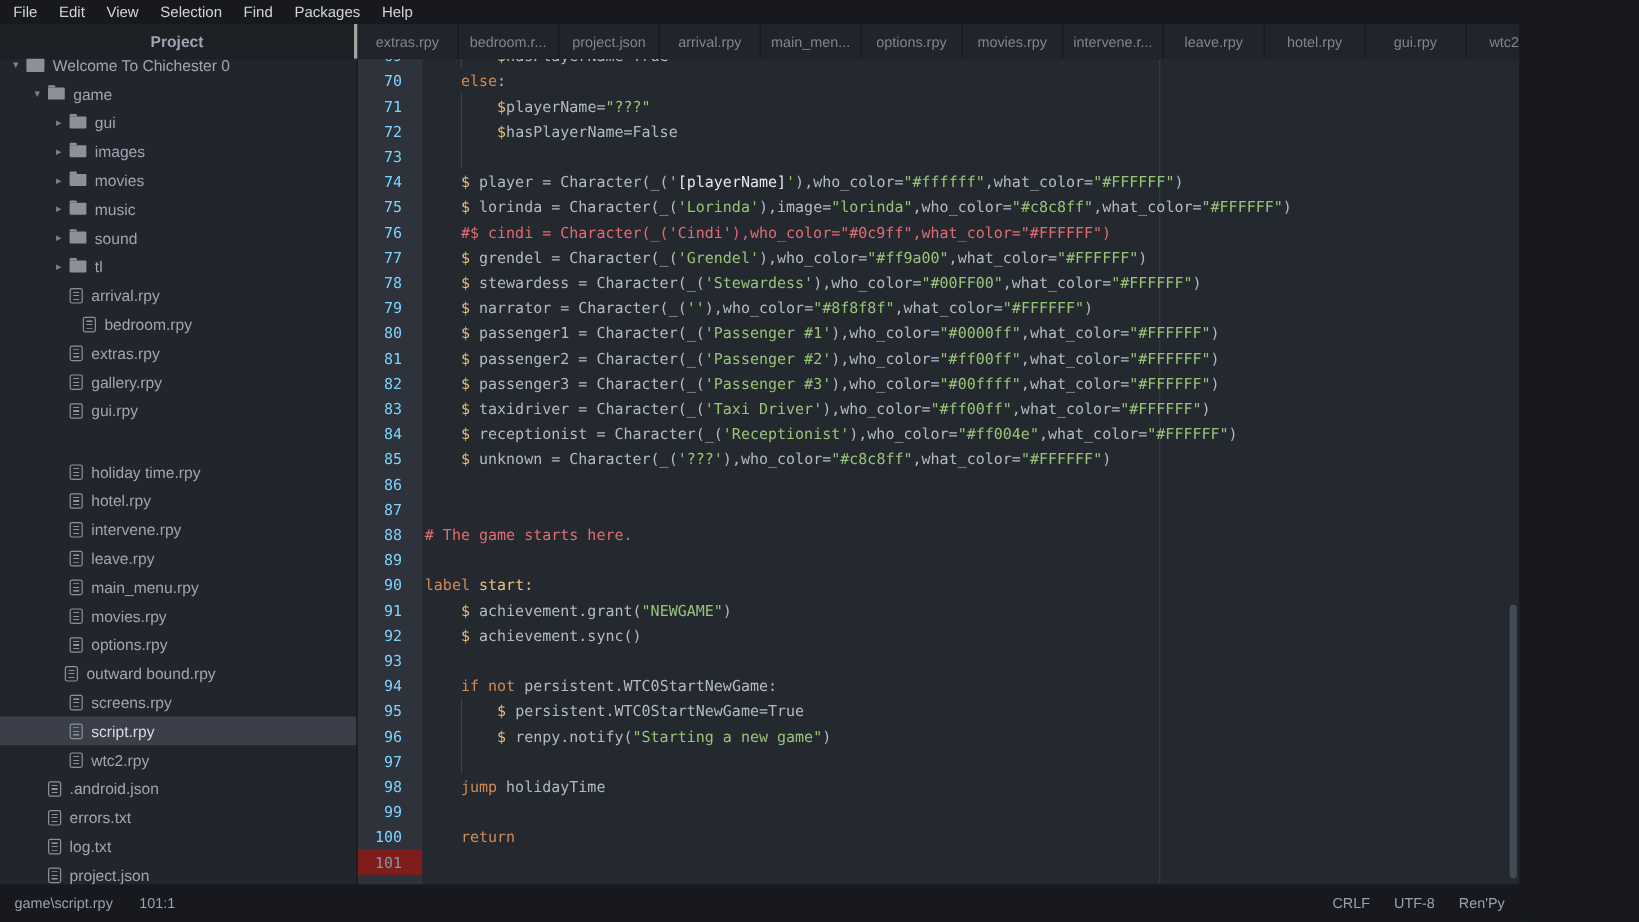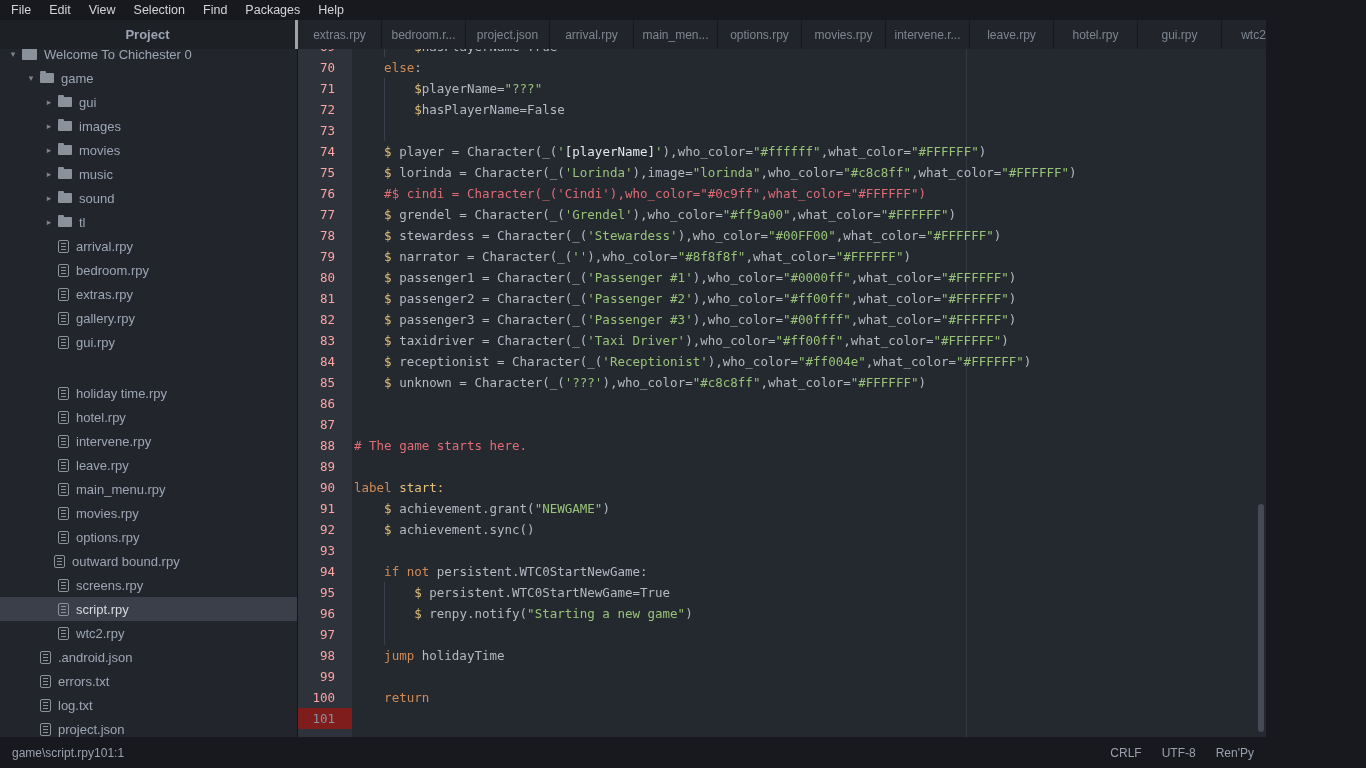--- a/index.html
+++ b/index.html
@@ -44,37 +44,37 @@
   .ic-root { width:15px; height:12px; background:#8a919b; border-radius:1px; }
   .ic-file { position:relative; width:11px; height:13px; border:1px solid #8a919b; border-radius:2px; }
   .ic-file::before { content:""; position:absolute; left:2px; right:2px; top:2px; bottom:2px;
                      background:repeating-linear-gradient(to bottom, #8a919b 0 1px, transparent 1px 3px); }
 
   
   .editor { flex:1 1 auto; position:relative; background:#24282f; display:flex; overflow:hidden; }
   .gutter { width:54px; flex:0 0 54px; background:#2d323b; overflow:hidden; }
   .gcol { margin-top:-13px; }
   .gnum { height:21px; line-height:21px; text-align:right; padding-right:17px;
-          font-family:"DejaVu Sans Mono", monospace; font-size:12.5px; color:#fca5a5; }
+          font-family:"DejaVu Sans Mono", monospace; font-size:12.5px; color:#7dd3fc; }
   .gnum.active { background:#7f1d1d; color:#8891a0; }
   .codearea { flex:1 1 auto; position:relative; overflow:hidden; }
   .wrapguide { position:absolute; left:614px; top:0; bottom:0; width:1px; background:#343a45; }
   .ccol { margin-top:-13px; position:relative; }
   .cline { height:21px; line-height:21px; white-space:pre; position:relative;
            font-family:"DejaVu Sans Mono", monospace; font-size:12.5px; padding-left:2px; }
   .cline .ig { position:absolute; left:32px; top:0; bottom:0; width:1px; background:#3a404b; }
   .p { color:#b3bac4; } .k { color:#d08a55; } .y { color:#e5c07b; }
   .s { color:#98c379; } .i { color:#e3e8ef; } .c { color:#e06c75; }
   .vscroll { position:absolute; right:2px; top:455px; width:6px; height:228px;
              background:#565e6c; opacity:.65; border-radius:3px; }
 
   
   .statusbar { height:31px; flex:0 0 31px; background:#17191e; display:flex; align-items:center;
                font-size:12px; color:#9aa1ad; padding:0 12px; }
-  .statusbar .grp-left { display:flex; }
+  .statusbar .grp-left { display:flex; gap:22px; }
   .statusbar .grp-right { margin-left:auto; display:flex; gap:20px; }
 </style>
 </head>
 <body>
 
 <div class="app">
 
   <div class="menubar">
       <div class="mitem">File</div>
       <div class="mitem">Edit</div>
@@ -147,21 +147,21 @@
           <div class="trow" style="padding-left: 42px;">
             <span class="chev">▸</span>
             <span class="ic ic-folder"></span>
             <span class="tlabel">tl</span>
           </div>
           <div class="trow" style="padding-left: 42px;">
             <span class="chev"></span>
             <span class="ic ic-file"></span>
             <span class="tlabel">arrival.rpy</span>
           </div>
-          <div class="trow" style="padding-left: 42px;">
+          <div class="trow" style="padding-left: 53px;">
             <span class="chev"></span>
             <span class="ic ic-file"></span>
             <span class="tlabel">bedroom.rpy</span>
           </div>
           <div class="trow" style="padding-left: 42px;">
             <span class="chev"></span>
             <span class="ic ic-file"></span>
             <span class="tlabel">extras.rpy</span>
           </div>
           <div class="trow" style="padding-left: 42px;">

